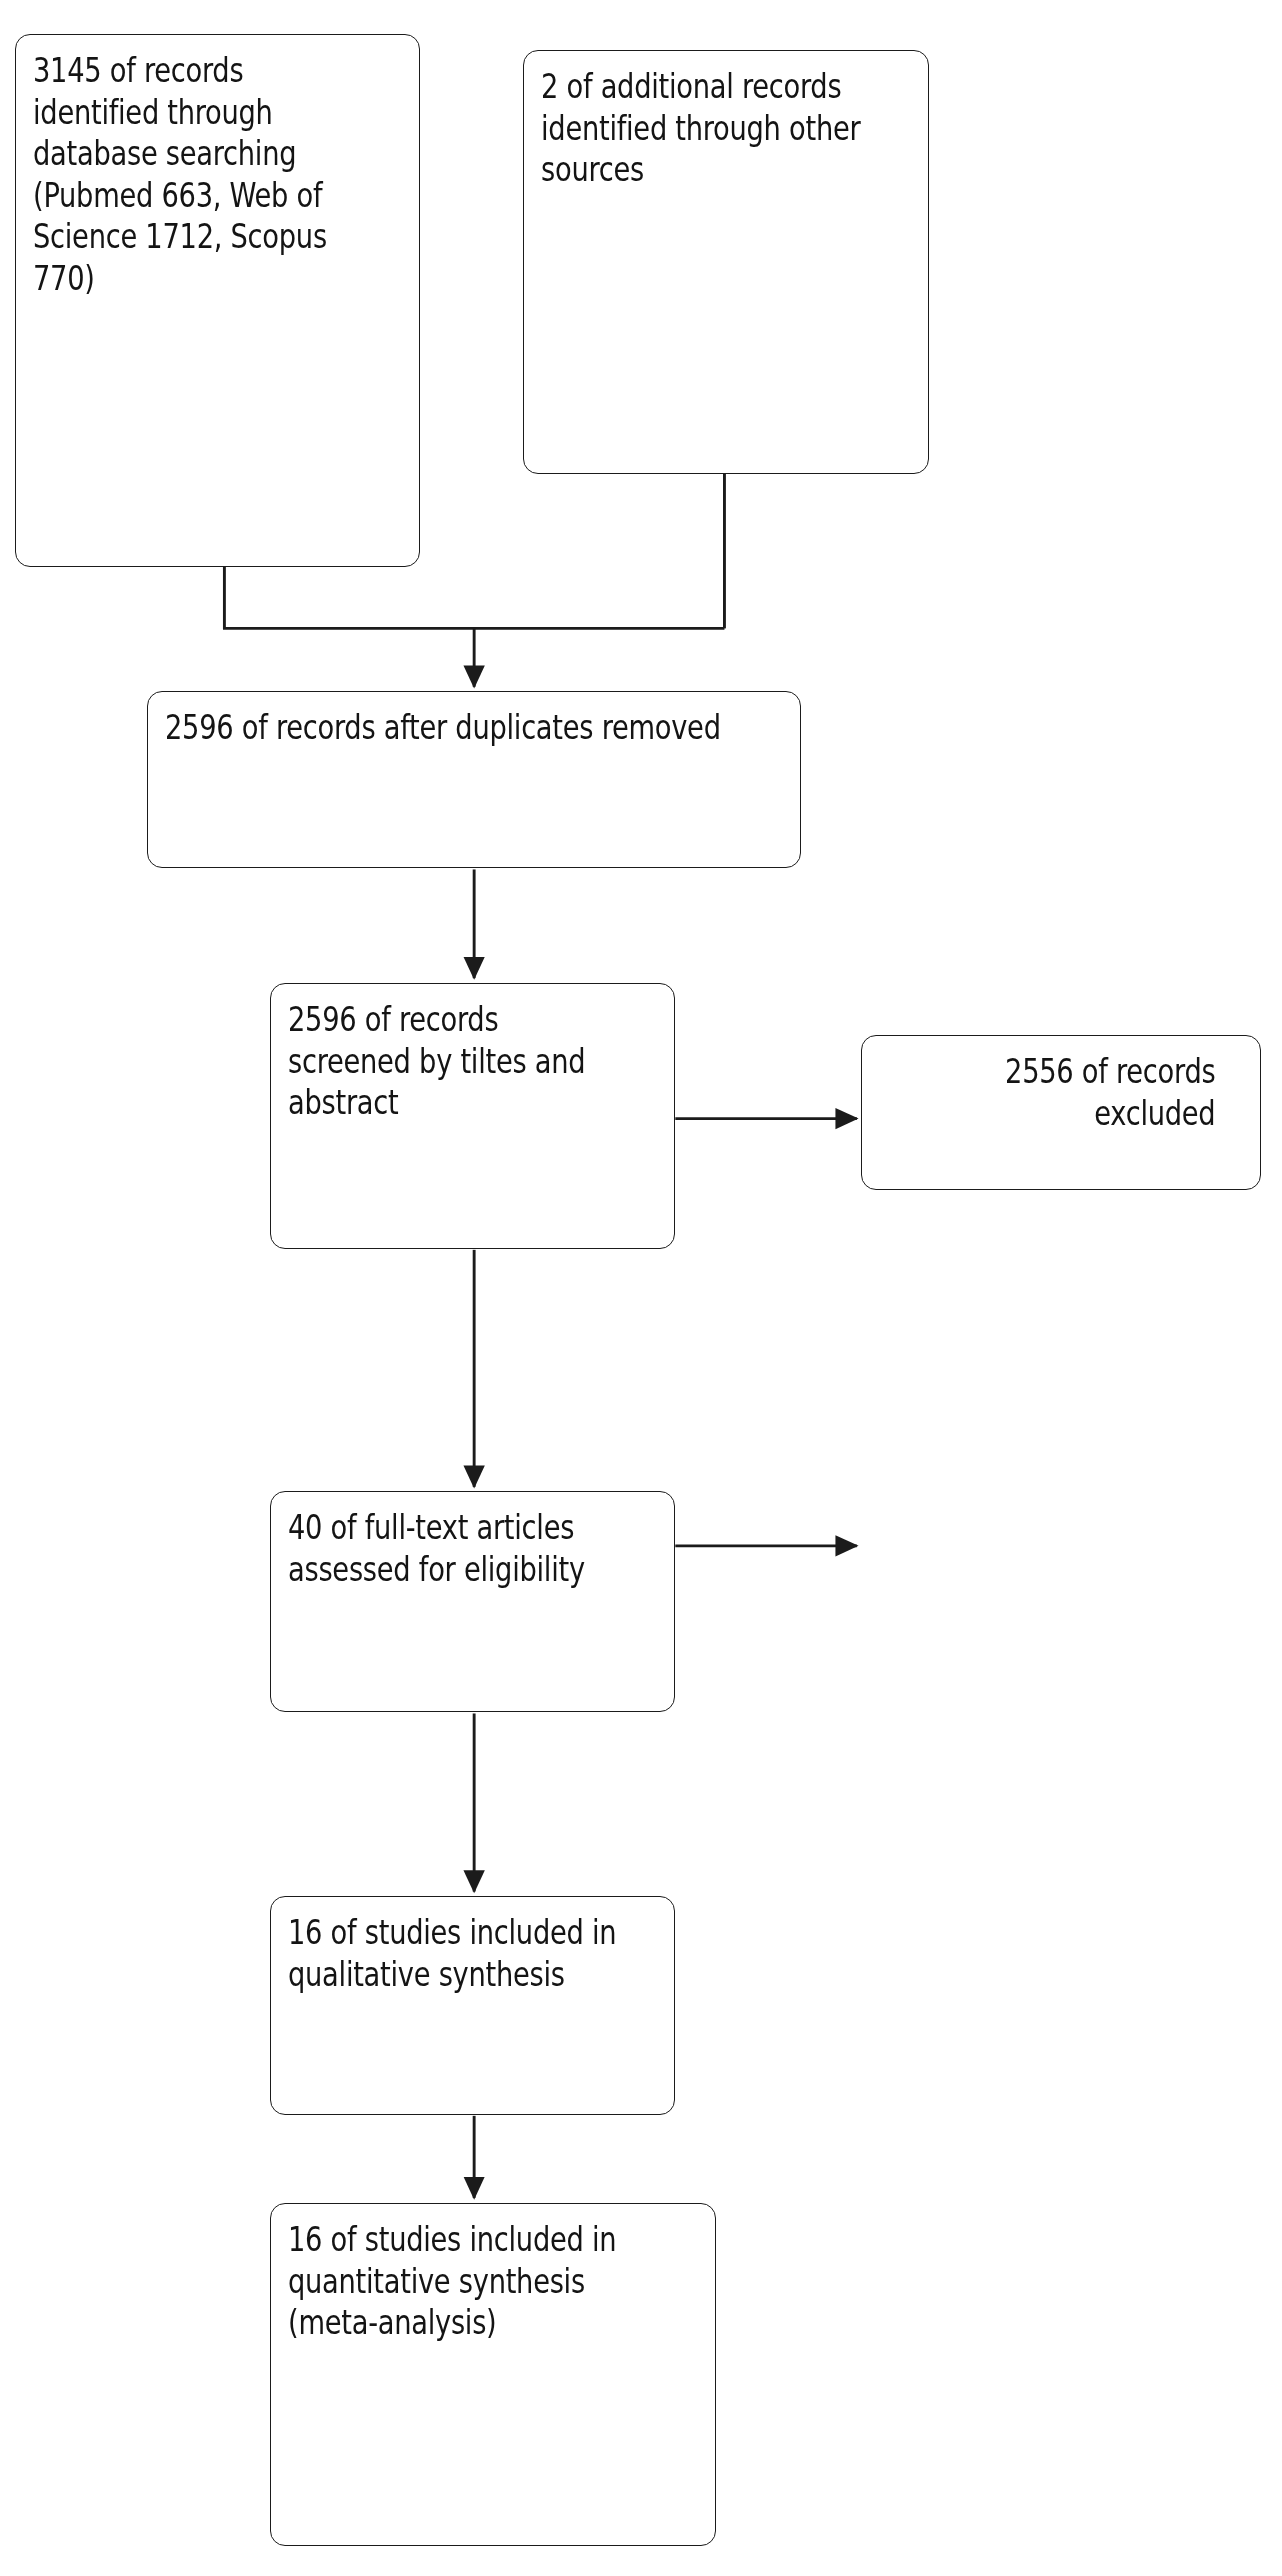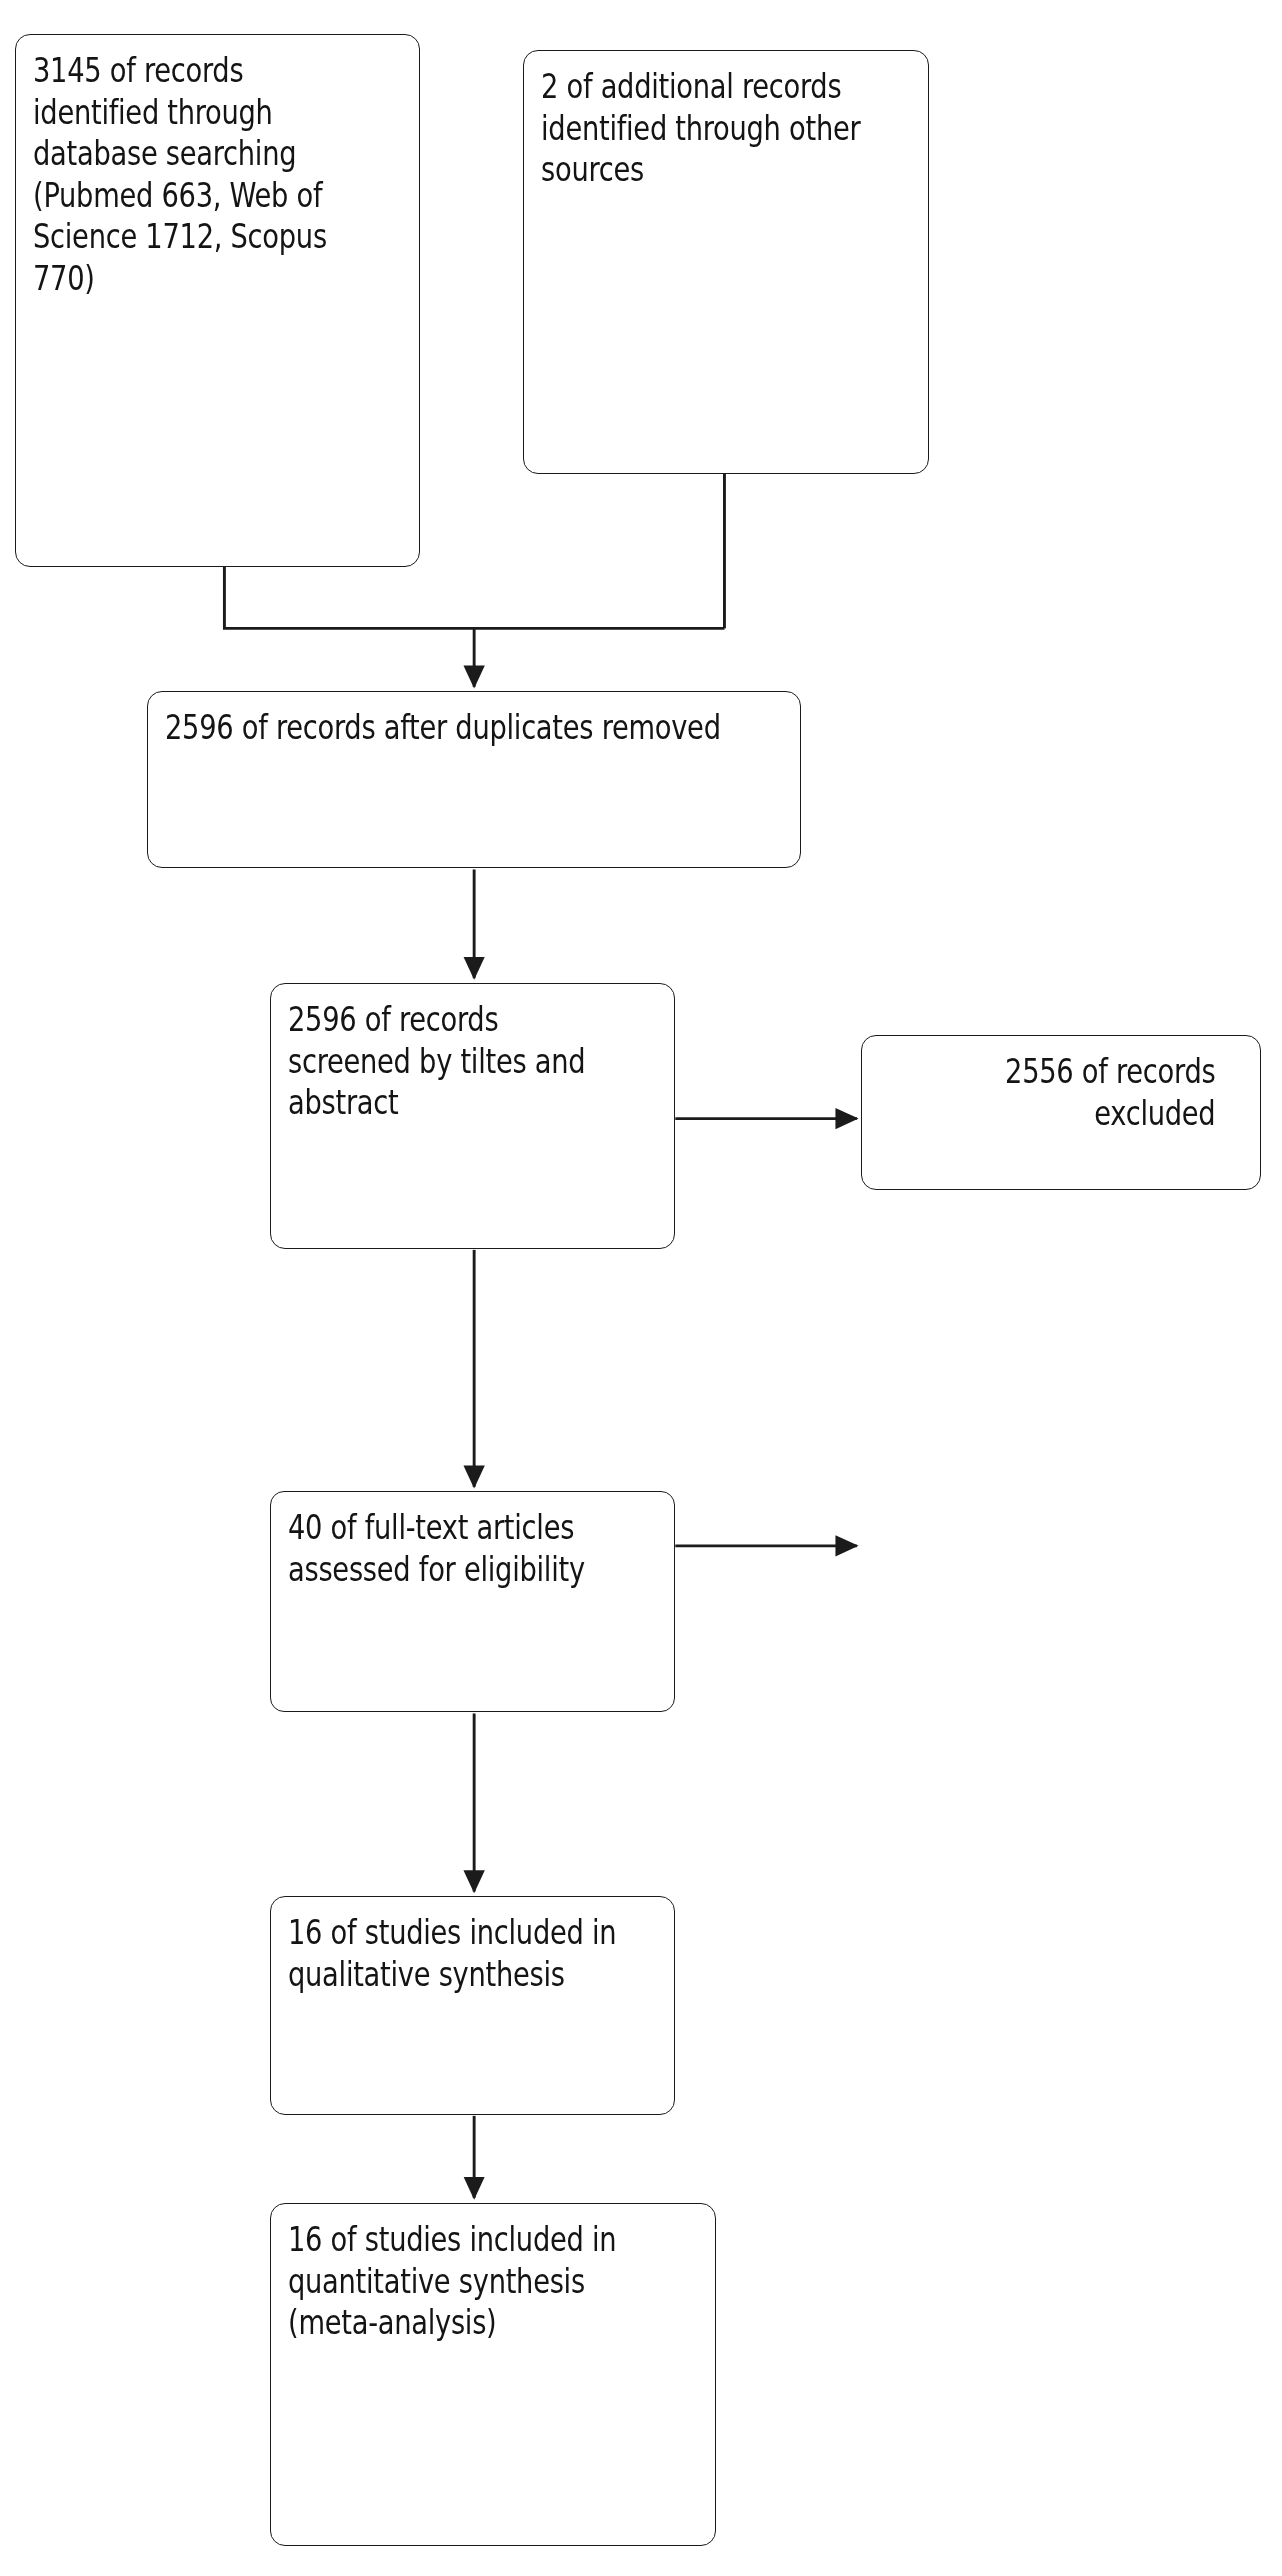--- a/index.html
+++ b/index.html
@@ -47,21 +47,21 @@
     transform: scaleX(0.92);
     transform-origin: left top;
   }
 
   
   #box-identified      { left: 7px;   top: 34px;   width: 405px;  height: 533px; margin-left: 8px; }
   #box-additional      { left: 523px;  top: 34px;   width: 406px;  height: 424px; margin-top: 16px; }
   #box-duplicates      { left: 147px;  top: 691px; width: 654px; height: 177px; }
   #box-screened        { left: 270px;  top: 983px; width: 405px;  height: 266px; }
   #box-records-excl    { left: 861px; top: 1035px; width: 400px;  height: 155px; text-align: right; }
-  #box-fulltext        { left: 270px;  top: 1491px; width: 405px;  height: 221px; border-radius: 14px; }
+  #box-fulltext        { left: 270px;  top: 1491px; width: 405px;  height: 221px; }
   #box-fulltext-excl   { left: 861px; top: 1382px; width: 400px;  height: 325px; }
   #box-qualitative     { left: 270px;  top: 1896px; width: 405px;  height: 219px; }
   #box-quantitative    { left: 270px;  top: 2203px; width: 446px;  height: 343px; }
 </style>
 </head>
 <body>
 
 <div id="diagram-root">
 
   <svg id="connectors" viewBox="0 0 2219 4456" xmlns="http://www.w3.org/2000/svg">

